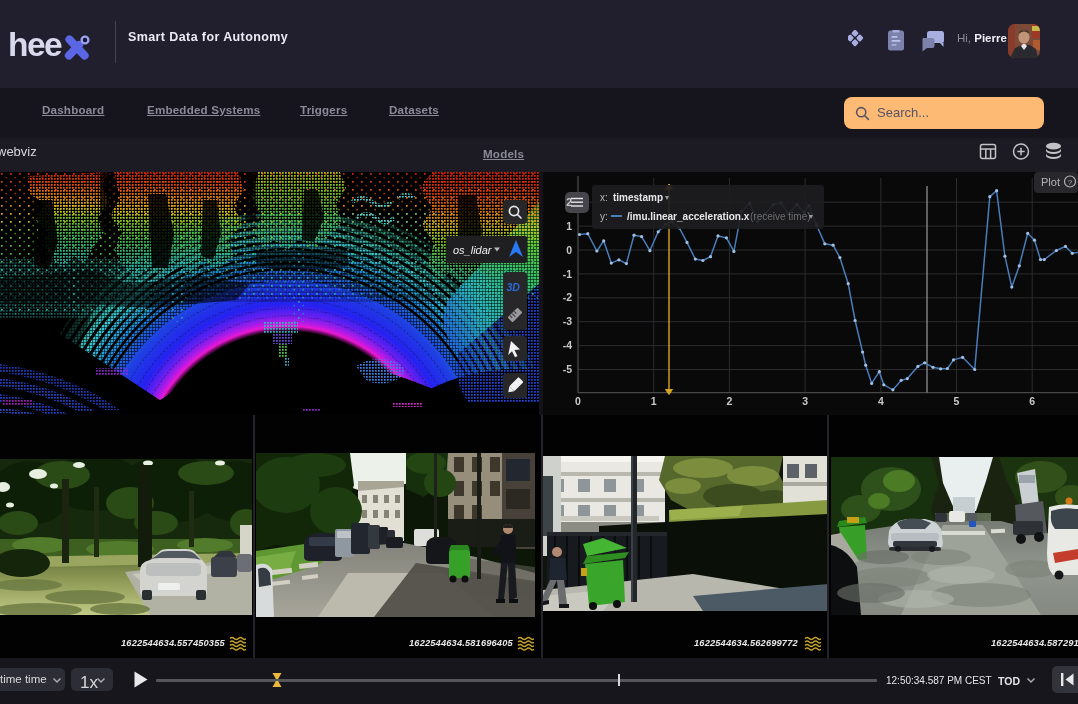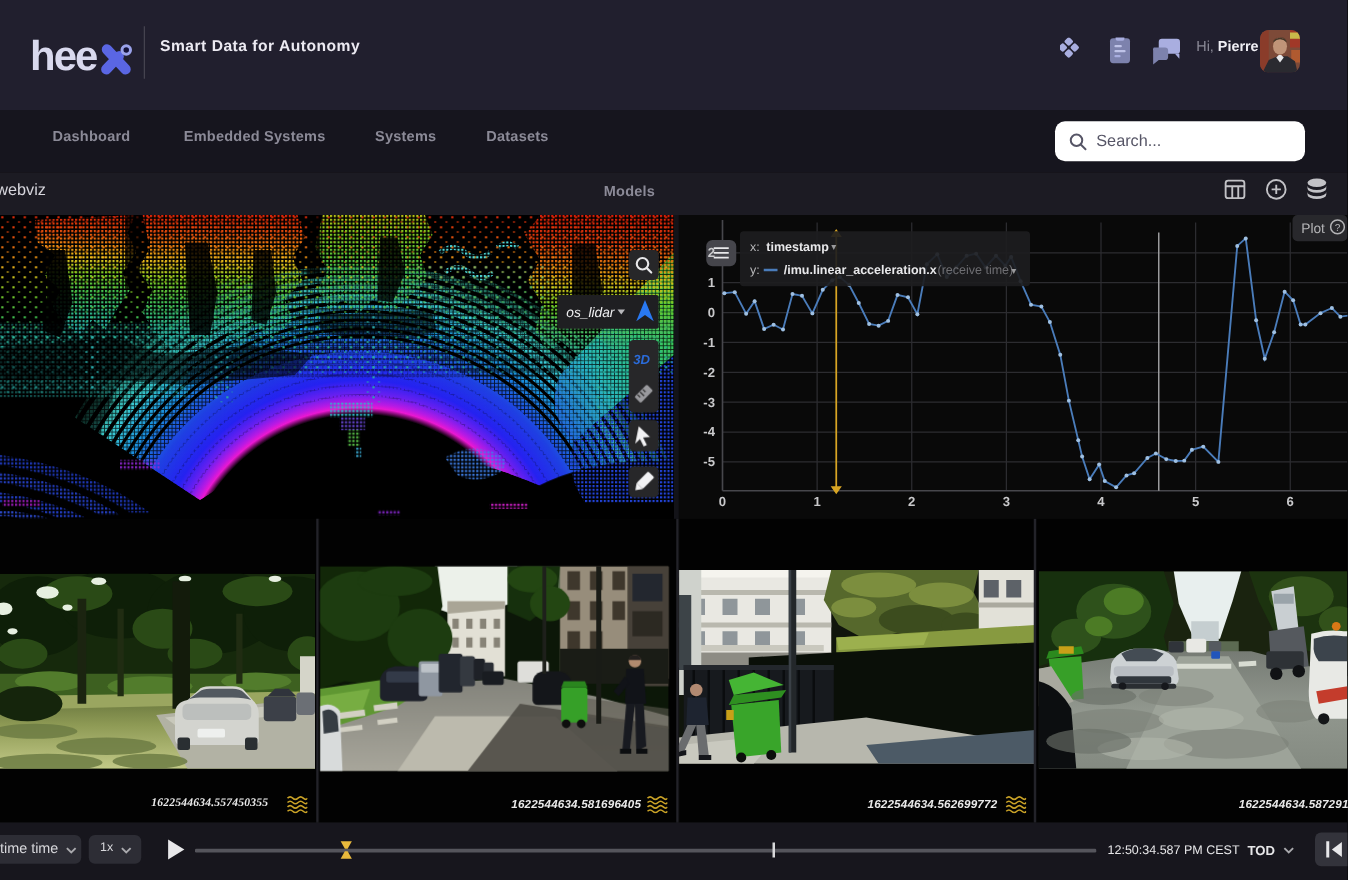--- a/index.html
+++ b/index.html
@@ -5,36 +5,36 @@
   html,body{margin:0;padding:0;background:#0a0a0c;font-family:"Liberation Sans",sans-serif;}
   body{width:1078px;height:704px;overflow:hidden;position:relative;}
   .abs{position:absolute;}
   
   #header{left:0;top:0;width:1078px;height:88px;background:#211f2e;}
   #navrow{left:0;top:88px;width:1078px;height:50px;background:#16151e;}
   #webviz{left:0;top:138px;width:1078px;height:34px;background:#1c1b23;}
   #panelrow{left:0;top:172px;width:1078px;height:243px;background:#0b0b0d;}
   #imagerow{left:0;top:415px;width:1078px;height:243px;background:#020202;}
   #playbar{left:0;top:658px;width:1078px;height:46px;background:#17161d;}
-  .navlink{position:absolute;top:103px;font-size:11.6px;font-weight:bold;color:#8b8a97;letter-spacing:0.2px;}
-  #search{position:absolute;left:844px;top:97px;width:200px;height:32px;background:#ffffff;border-radius:8px;}
+  .navlink{position:absolute;top:103px;font-size:11.6px;font-weight:bold;color:#8b8a97;letter-spacing:0.2px;text-decoration:underline;}
+  #search{position:absolute;left:844px;top:97px;width:200px;height:32px;background:#fdba74;border-radius:8px;}
   #search span{position:absolute;left:33px;top:8px;font-size:13px;color:#565566;}
   .ts{position:absolute;top:638px;font-size:9.3px;font-style:italic;font-weight:bold;color:#e9e9e9;letter-spacing:0.15px;}
   .wav{position:absolute;top:636px;width:17px;height:15px;}
 </style>
 </head>
 <body>
 <div id="header" class="abs"></div>
 <div id="navrow" class="abs"></div>
 <div id="webviz" class="abs"></div>
 <div id="panelrow" class="abs"></div>
 <div id="imagerow" class="abs"></div>
 <div id="playbar" class="abs"></div>
 
-<div class="abs" id="logo" style="left:24px;top:22px;width:90px;height:42px;">
+<div class="abs" id="logo" style="left:8px;top:22px;width:90px;height:42px;">
 <svg width="90" height="42" viewBox="0 0 90 42">
   <text x="0" y="34" font-family="Liberation Sans" font-weight="bold" font-size="33.5" letter-spacing="-1.5" fill="#d9d9ee">hee</text>
   <g stroke="#5a66e3" stroke-width="8.2" stroke-linecap="round">
     <line x1="61.5" y1="17.5" x2="76.5" y2="33.5"></line>
     <line x1="61" y1="33.5" x2="71" y2="23"></line>
   </g>
   <circle cx="77" cy="18" r="3.4" fill="#14123a" stroke="#9aa2ea" stroke-width="2.4"></circle>
 </svg>
 </div>
 <div class="abs" style="left:115px;top:21px;width:1px;height:42px;background:#45434f;"></div>
@@ -77,21 +77,21 @@
   <path d="M13 22 L16 26 L19 22 L17 20 L15 20 Z" fill="#e8e8ea"></path>
 
   <ellipse cx="16" cy="13" rx="5.6" ry="6.8" fill="#c09478"></ellipse>
   <path d="M10.4 11 Q10.5 5.6 16 5.6 Q21.5 5.6 21.6 11 Q21.6 8.5 20 7.2 Q17.5 5.4 13.5 6 Q10.9 7 10.4 11 Z" fill="#4a3a2e"></path>
   <path d="M10.6 10 Q16 4.8 21.4 10 Q20.8 6.4 16 6.2 Q11.2 6.4 10.6 10 Z" fill="#443627"></path>
 </svg>
 </div>
 
 <div class="navlink" style="left:42px;">Dashboard</div>
 <div class="navlink" style="left:147px;">Embedded Systems</div>
-<div class="navlink" style="left:300px;">Systems</div>
+<div class="navlink" style="left:300px;">Triggers</div>
 <div class="navlink" style="left:389px;">Datasets</div>
 <div class="navlink" style="left:483px;margin-top:44px;">Models</div>
 <div id="search">
   <svg width="15" height="15" style="position:absolute;left:11px;top:9px;" viewBox="0 0 15 15">
     <circle cx="6.2" cy="6.2" r="4.6" fill="none" stroke="#565566" stroke-width="1.6"></circle>
     <line x1="9.8" y1="9.8" x2="13.4" y2="13.4" stroke="#565566" stroke-width="1.6" stroke-linecap="round"></line>
   </svg>
   <span>Search...</span>
 </div>
 
@@ -885,21 +885,21 @@
   </g>
 </svg>
 </div>
 
 <div class="abs" style="left:-14px;top:668px;width:79px;height:23px;background:#2d2d35;border-radius:5px;"></div>
 <div class="abs" style="left:0px;top:673px;font-size:11.5px;color:#d8d8dc;">time time</div>
 <svg class="abs" style="left:52px;top:677px;" width="10" height="7" viewBox="0 0 10 7">
     <path d="M1.5 1.5 L5 5 L8.5 1.5" stroke="#aaaaae" stroke-width="1.5" fill="none"></path>
   </svg>
 <div class="abs" style="left:71px;top:668px;width:42px;height:23px;background:#2d2d35;border-radius:5px;"></div>
-<div class="abs" style="left:80px;top:673px;font-size:10px;color:#d8d8dc;">1x</div>
+<div class="abs" style="left:80px;top:673px;font-size:17px;color:#d8d8dc;">1x</div>
 <svg class="abs" style="left:96px;top:677px;" width="10" height="7" viewBox="0 0 10 7">
     <path d="M1.5 1.5 L5 5 L8.5 1.5" stroke="#aaaaae" stroke-width="1.5" fill="none"></path>
   </svg>
 <svg class="abs" style="left:133px;top:671px;" width="16" height="17" viewBox="0 0 16 17">
     <path d="M1.5 0.5 L14.5 8.5 L1.5 16.5 Z" fill="#e8e8ea"></path>
   </svg>
 <div class="abs" style="left:156px;top:679px;width:721px;height:2.5px;background:#55555c;border-radius:1px;"></div>
 <svg class="abs" style="left:271px;top:672px;" width="12" height="16" viewBox="0 0 12 16">
   <path d="M1.5 1 h9 l-3.4 6 h-2.2 z" fill="#e8b93c"></path>
   <path d="M1.5 15 h9 l-3.4 -6 h-2.2 z" fill="#e8b93c"></path>
@@ -913,21 +913,21 @@
 <div class="abs" style="left:1052px;top:666px;width:34px;height:27px;background:#33333b;border-radius:5px;"></div>
 <svg class="abs" style="left:1060px;top:672px;" width="16" height="15" viewBox="0 0 16 15">
   <rect x="1" y="1" width="2.4" height="13" fill="#e8e8ea"></rect>
   <path d="M13.5 1.5 v12 L5.5 7.5 Z" fill="#e8e8ea"></path>
 </svg>
 
 <div class="abs" style="left:253px;top:415px;width:2px;height:243px;background:#232329;"></div>
 <div class="abs" style="left:541px;top:415px;width:2px;height:243px;background:#232329;"></div>
 <div class="abs" style="left:827px;top:415px;width:2px;height:243px;background:#232329;"></div>
 
-<div class="ts" style="left:121px;font-family:Liberation Serif, serif;">1622544634.557450355</div>
+<div class="ts" style="left:121px;">1622544634.557450355</div>
 <div class="ts" style="left:409px;">1622544634.581696405</div>
 <div class="ts" style="left:694px;">1622544634.562699772</div>
 <div class="ts" style="left:991px;">1622544634.58729152</div>
 <svg class="wav" style="left:229px;" viewBox="0 0 17 15">
     <g stroke="#c9a227" stroke-width="1.3" fill="none">
       <path d="M1 2.5 q2.1-2 4.2 0 t4.2 0 t4.2 0 t3.4 0"></path>
       <path d="M1 6 q2.1-2 4.2 0 t4.2 0 t4.2 0 t3.4 0"></path>
       <path d="M1 9.5 q2.1-2 4.2 0 t4.2 0 t4.2 0 t3.4 0"></path>
       <path d="M1 13 q2.1-2 4.2 0 t4.2 0 t4.2 0 t3.4 0"></path>
     </g>

